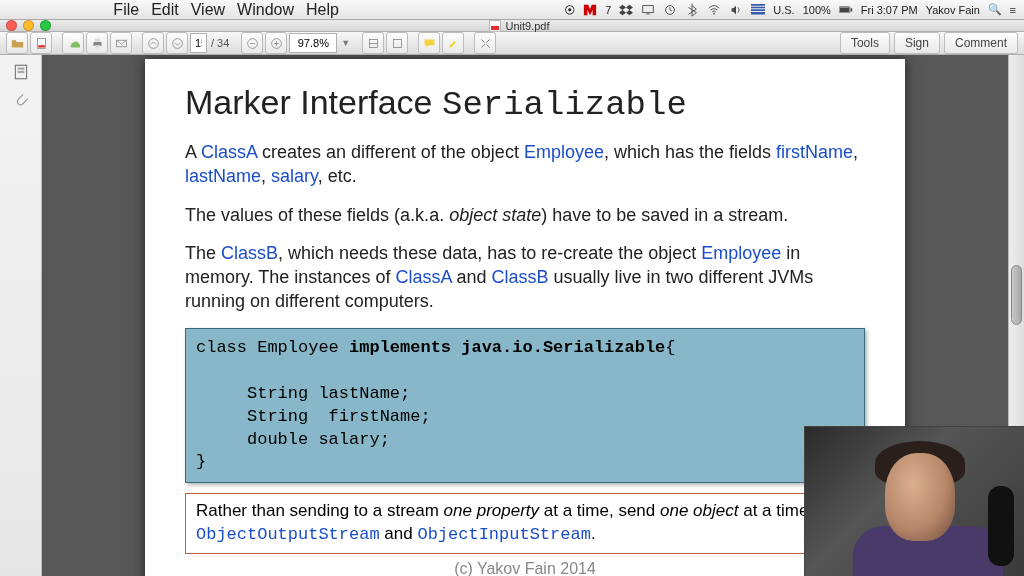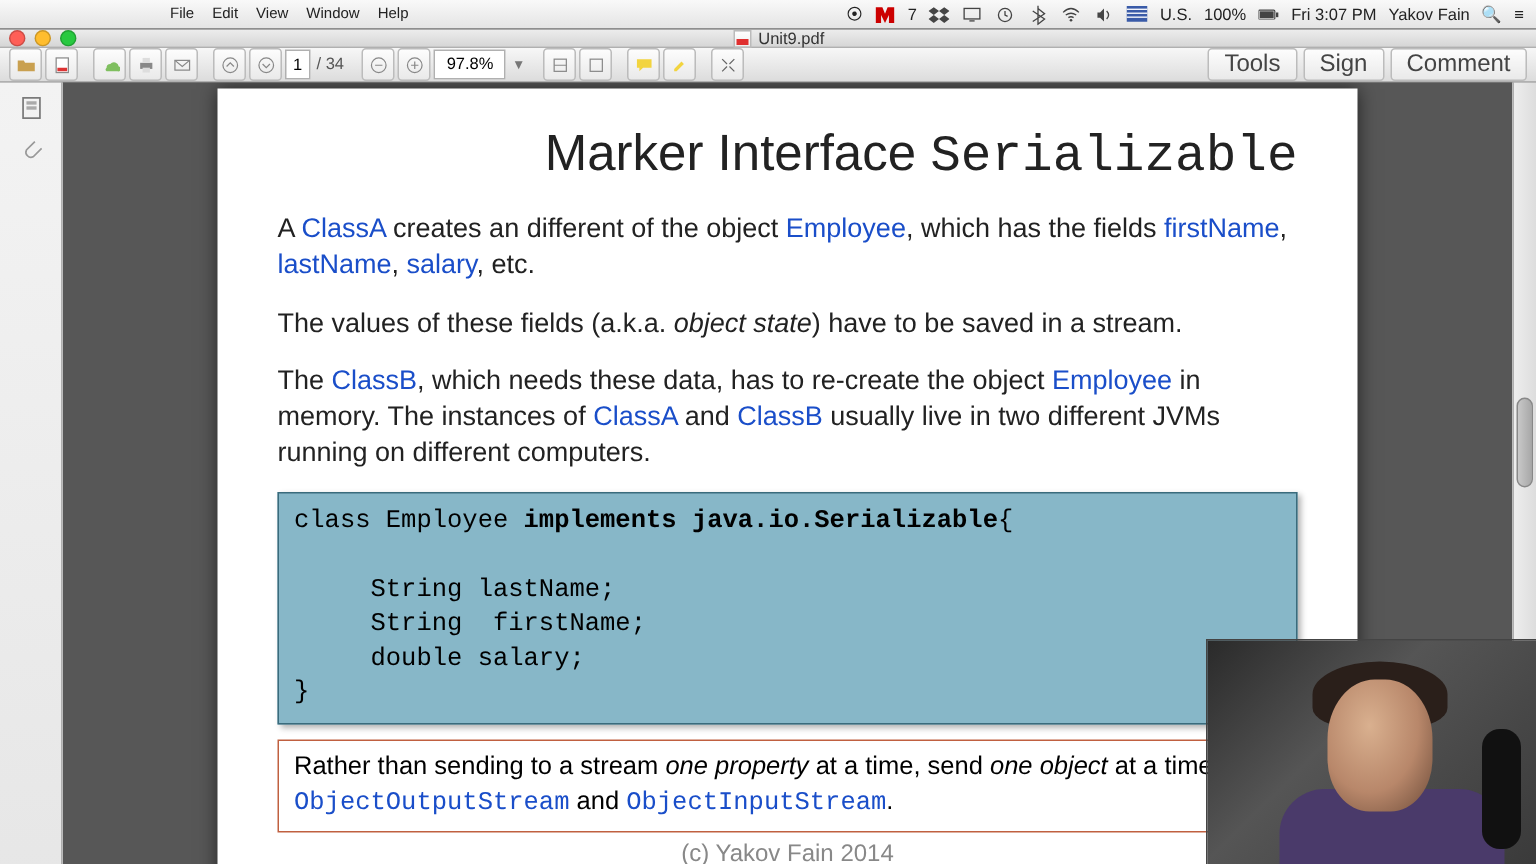--- a/index.html
+++ b/index.html
@@ -2,21 +2,21 @@
 <html><head>
 <meta charset="utf-8">
 <style>
 * { margin: 0; padding: 0; box-sizing: border-box; }
 body { font-family: "Lucida Grande", Arial, sans-serif; font-size: 11px; background: #000; width: 1024px; height: 576px; overflow: hidden; position: relative; }
 
 
 .menubar { height: 20px; background: linear-gradient(#f9f9f9,#e4e4e4); border-bottom: 1px solid #aaa; display: flex; align-items: center; padding: 0 8px; gap: 12px; color: #222; }
 .menubar .apple { font-size: 13px; }
 .menubar .app-name { font-weight: bold; font-size: 12px; margin-top: 48px; }
-.menubar .menu { font-size: 10px; text-align: right; }
+.menubar .menu { font-size: 16px; text-align: right; }
 .menubar .spacer { flex: 1; }
 .menubar .right { display: flex; align-items: center; gap: 8px; font-size: 11px; }
 .menubar .right span { white-space: nowrap; }
 .mb-icon { width: 14px; height: 14px; display: inline-flex; align-items: center; justify-content: center; }
 
 
 .window { position: absolute; top: 20px; left: 0; right: 0; bottom: 0; background: #e8e8e8; display: flex; flex-direction: column; }
 .titlebar { height: 20px; background: linear-gradient(#ececec,#d6d6d6); border-bottom: 1px solid #b0b0b0; display: flex; align-items: center; padding: 0 6px; position: relative; }
 .traffic { display: flex; gap: 6px; }
 .traffic .dot { width: 11px; height: 11px; border-radius: 50%; border: 1px solid rgba(0,0,0,.2); }
@@ -27,33 +27,33 @@
 
 
 .toolbar { height: 30px; background: linear-gradient(#f7f7f7,#dcdcdc); border-bottom: 1px solid #b0b0b0; display: flex; align-items: center; padding: 0 6px; gap: 2px; }
 .tbtn { width: 22px; height: 22px; border: 1px solid #bcbcbc; background: linear-gradient(#fdfdfd,#e9e9e9); border-radius: 3px; display: flex; align-items: center; justify-content: center; color: #555; font-size: 11px; }
 .tbtn svg { width: 13px; height: 13px; }
 .tsep { width: 6px; }
 .pagebox, .zoombox { height: 20px; border: 1px solid #b0b0b0; background: #fff; padding: 0 4px; font-size: 11px; text-align: center; }
 .pagebox { width: 17px; }
 .zoombox { width: 48px; }
 .toolbar .right-btns { margin-left: auto; display: flex; gap: 4px; }
-.pillbtn { height: 22px; border: 1px solid #bcbcbc; background: linear-gradient(#fdfdfd,#e9e9e9); border-radius: 3px; padding: 0 10px; display: flex; align-items: center; font-size: 16px; color: #444; }
+.pillbtn { height: 22px; border: 1px solid #bcbcbc; background: linear-gradient(#fdfdfd,#e9e9e9); border-radius: 3px; padding: 0 10px; display: flex; align-items: center; font-size: 12px; color: #444; }
 
 
 .content { flex: 1; display: flex; background: #575757; }
 .sidebar { width: 42px; background: linear-gradient(#f3f3f3,#e6e6e6); border-right: 1px solid #bbb; display: flex; flex-direction: column; align-items: center; padding-top: 8px; gap: 10px; }
 .side-ico { width: 18px; height: 18px; display:flex; align-items:center; justify-content:center; }
 .doc-area { flex: 1; background: #575757; display: flex; justify-content: center; position: relative; overflow: hidden; }
 .page { width: 760px; background: #fff; box-shadow: 0 0 12px rgba(0,0,0,.6); margin-top: 4px; padding: 24px 40px 30px 40px; position: relative; }
 .scrollbar { width: 16px; background: linear-gradient(90deg,#eee,#ddd); border-left:1px solid #bbb; position: relative; }
 .scroll-thumb { position:absolute; top: 210px; left:2px; right:2px; height: 60px; background: linear-gradient(90deg,#c8c8c8,#a8a8a8); border:1px solid #888; border-radius: 7px; }
 
 
-.page h1 { font-family: "Helvetica Neue", Arial, sans-serif; font-weight: 300; font-size: 34px; text-align: right; color: #222; margin-bottom: 16px; }
+.page h1 { font-family: "Helvetica Neue", Arial, sans-serif; font-weight: 300; font-size: 34px; text-align: left; color: #222; margin-bottom: 16px; }
 .page h1 .mono { font-family: "Courier New", monospace; font-weight: normal; }
 .body-text { font-size: 18px; line-height: 1.35; color: #222; font-family: "Helvetica Neue", Arial, sans-serif; }
 .body-text .link { color: #1a4ec9; }
 .para { margin-bottom: 14px; }
 .codeblock { background: #87b7c8; border: 1px solid #3a6b7c; padding: 8px 10px; font-family: "Courier New", monospace; font-size: 17px; line-height: 1.35; color: #000; box-shadow: 2px 2px 4px rgba(0,0,0,.3); margin-bottom: 10px; white-space: pre; }
 .codeblock .kw { font-weight: bold; }
 .notebox { border: 1px solid #c06040; padding: 6px 10px; font-size: 17px; line-height: 1.35; font-family: "Helvetica Neue", Arial, sans-serif; }
 .notebox .mono { font-family: "Courier New", monospace; color: #1a4ec9; }
 .footer-text { text-align: center; font-size: 16px; color: #888; margin-top: 6px; }
 

